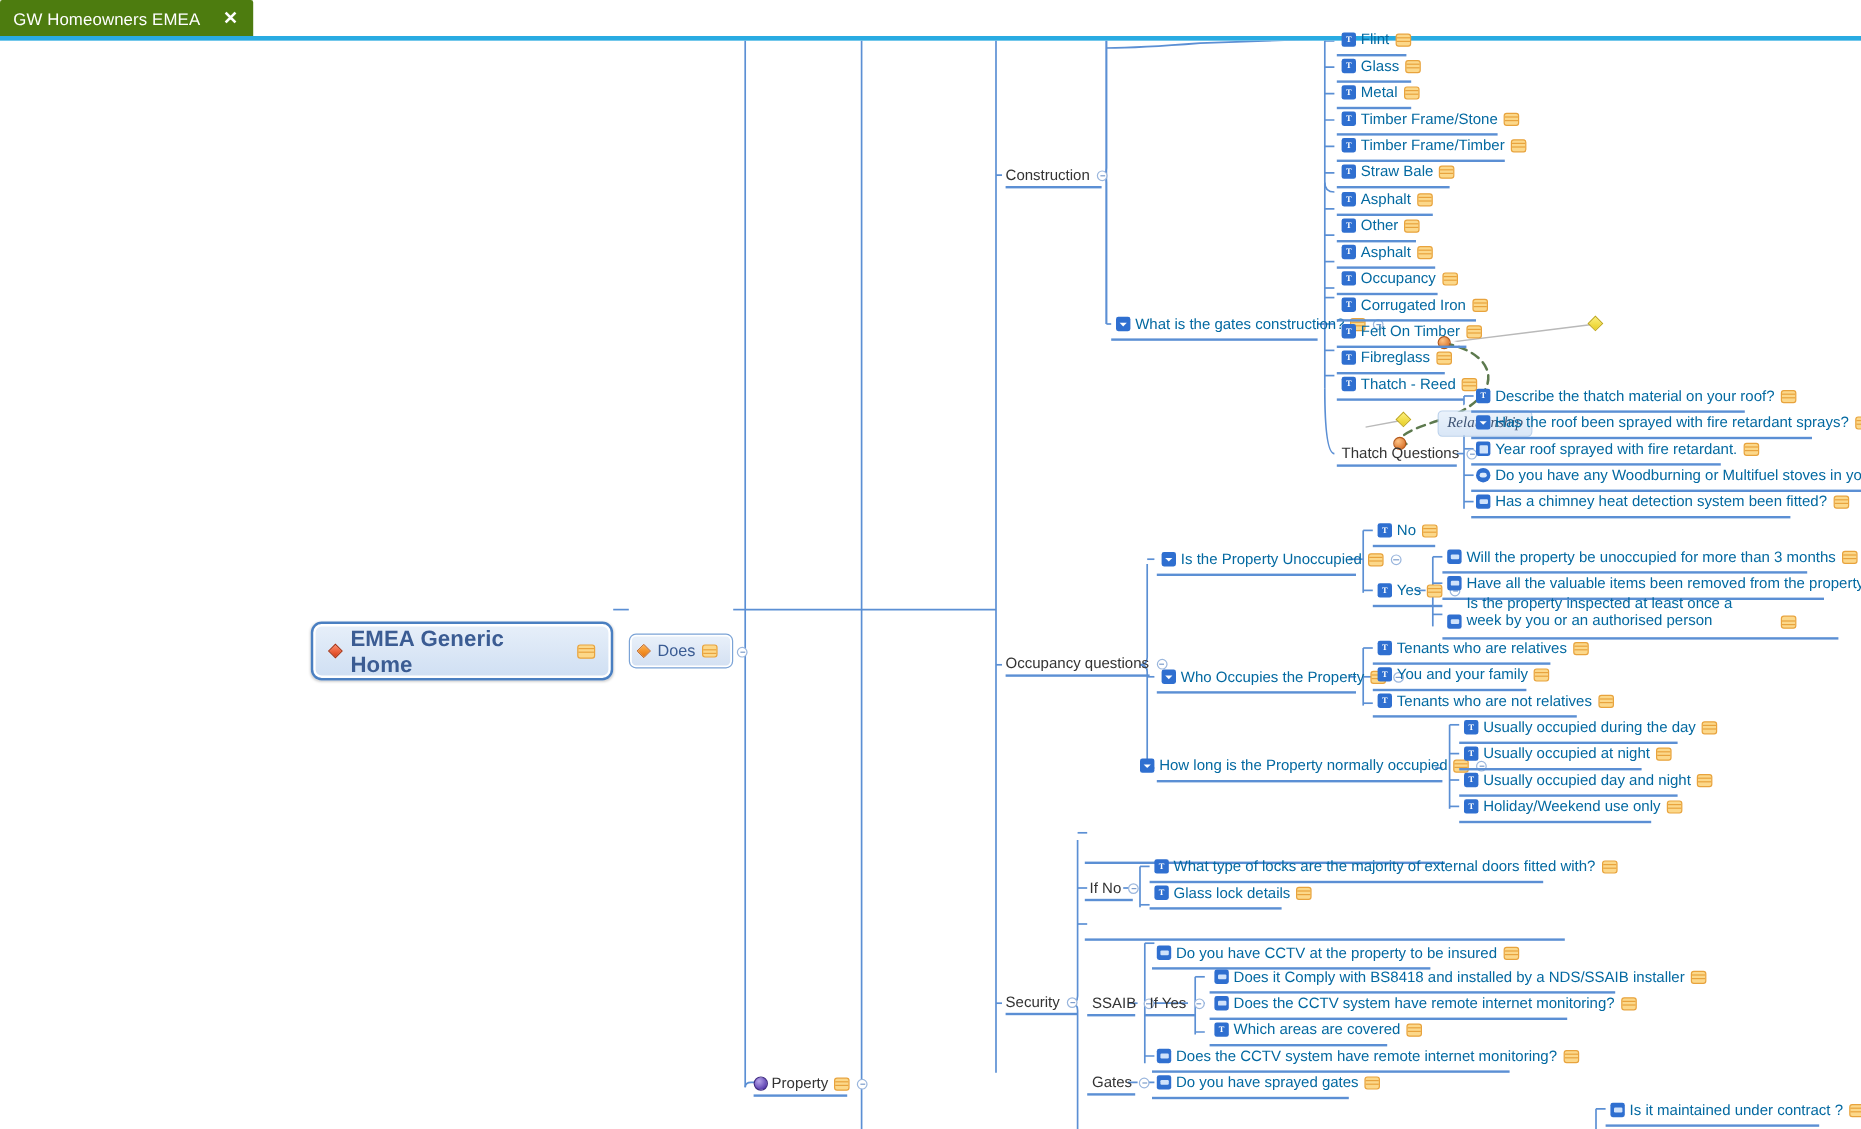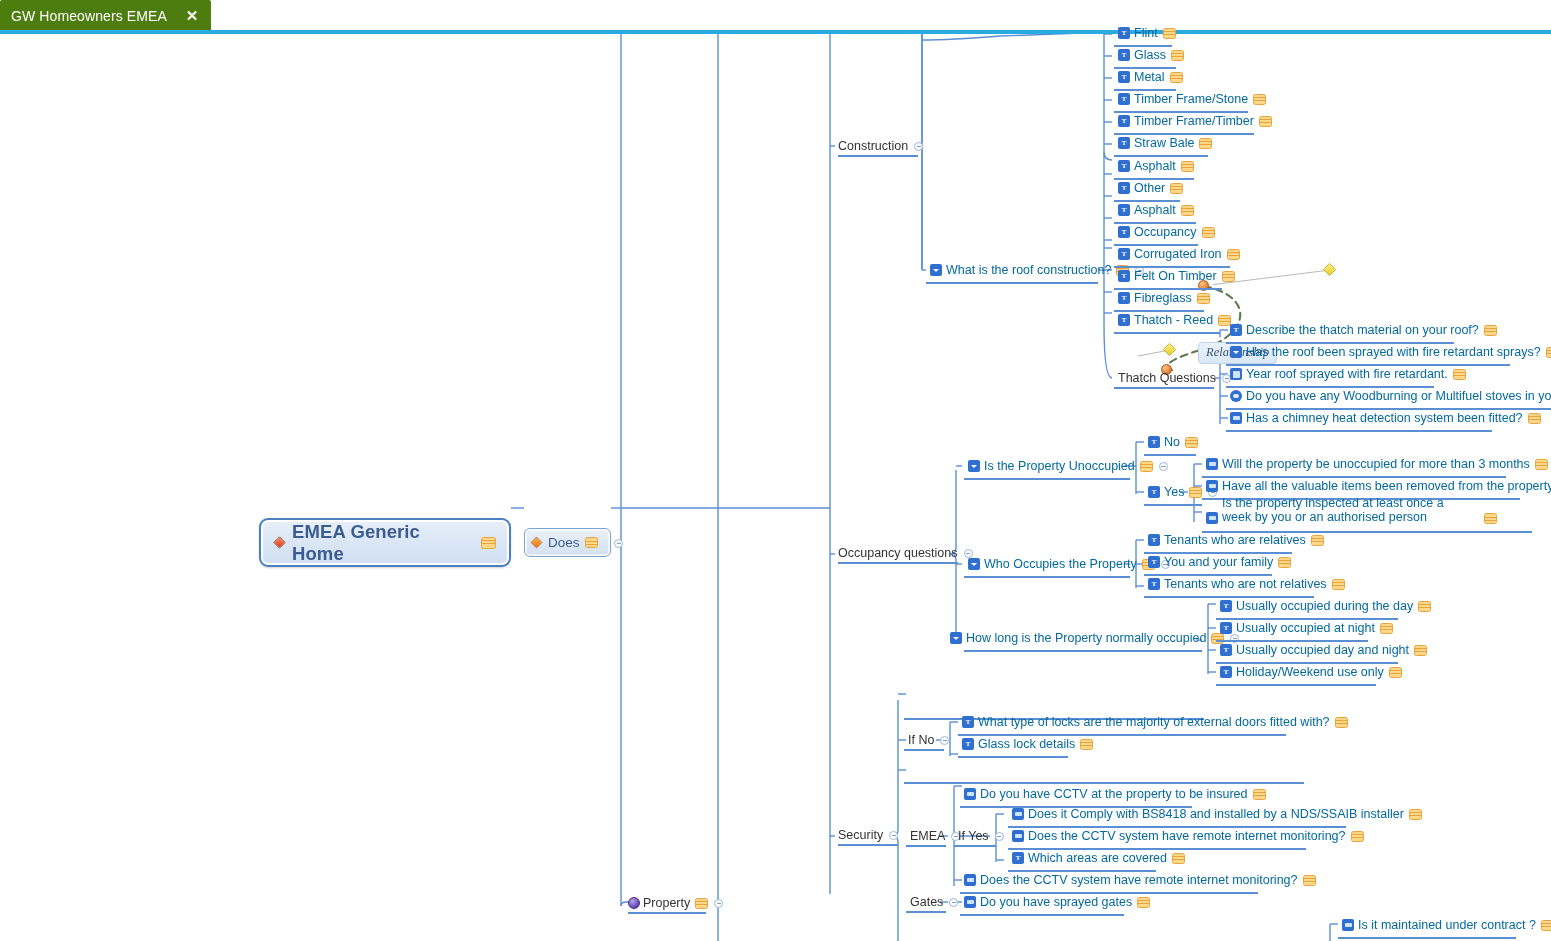--- a/index.html
+++ b/index.html
@@ -393,21 +393,21 @@
 
     <div class="node" style="left:1118px;top:102px">
       <span class="ic ic-text">T</span>
       <span class="lbl">Straw Bale</span>
       <span class="ic-note"></span>
     </div>
     <div class="uline" style="left:1114px;top:121px;width:94px"></div>
 
     <div class="node" style="left:930px;top:229px">
       <span class="ic ic-choice"></span>
-      <span class="lbl">What is the roof construction?</span>
+      <span class="lbl">What is the gates construction?</span>
       <span class="ic-note"></span>
       <span class="ic-collapse"></span>
     </div>
     <div class="uline" style="left:926px;top:248px;width:172px"></div>
 
     <div class="node" style="left:1118px;top:125px">
       <span class="ic ic-text">T</span>
       <span class="lbl">Asphalt</span>
       <span class="ic-note"></span>
     </div>
@@ -642,21 +642,21 @@
     <div class="node" style="left:962px;top:703px">
       <span class="ic ic-text">T</span>
       <span class="lbl">Glass lock details</span>
       <span class="ic-note"></span>
     </div>
     <div class="uline" style="left:958px;top:722px;width:110px"></div>
 
     <div class="uline" style="left:904px;top:748px;width:400px"></div>
 
     <div class="node plain" style="left:910px;top:795px">
-      <span class="lbl">EMEA</span>
+      <span class="lbl">SSAIB</span>
       <span class="ic-collapse"></span>
     </div>
     <div class="uline" style="left:906px;top:811px;width:40px"></div>
 
     <div class="node" style="left:964px;top:753px">
       <span class="ic ic-bool"></span>
       <span class="lbl">Do you have CCTV at the property to be insured</span>
       <span class="ic-note"></span>
     </div>
     <div class="uline" style="left:960px;top:772px;width:232px"></div>

